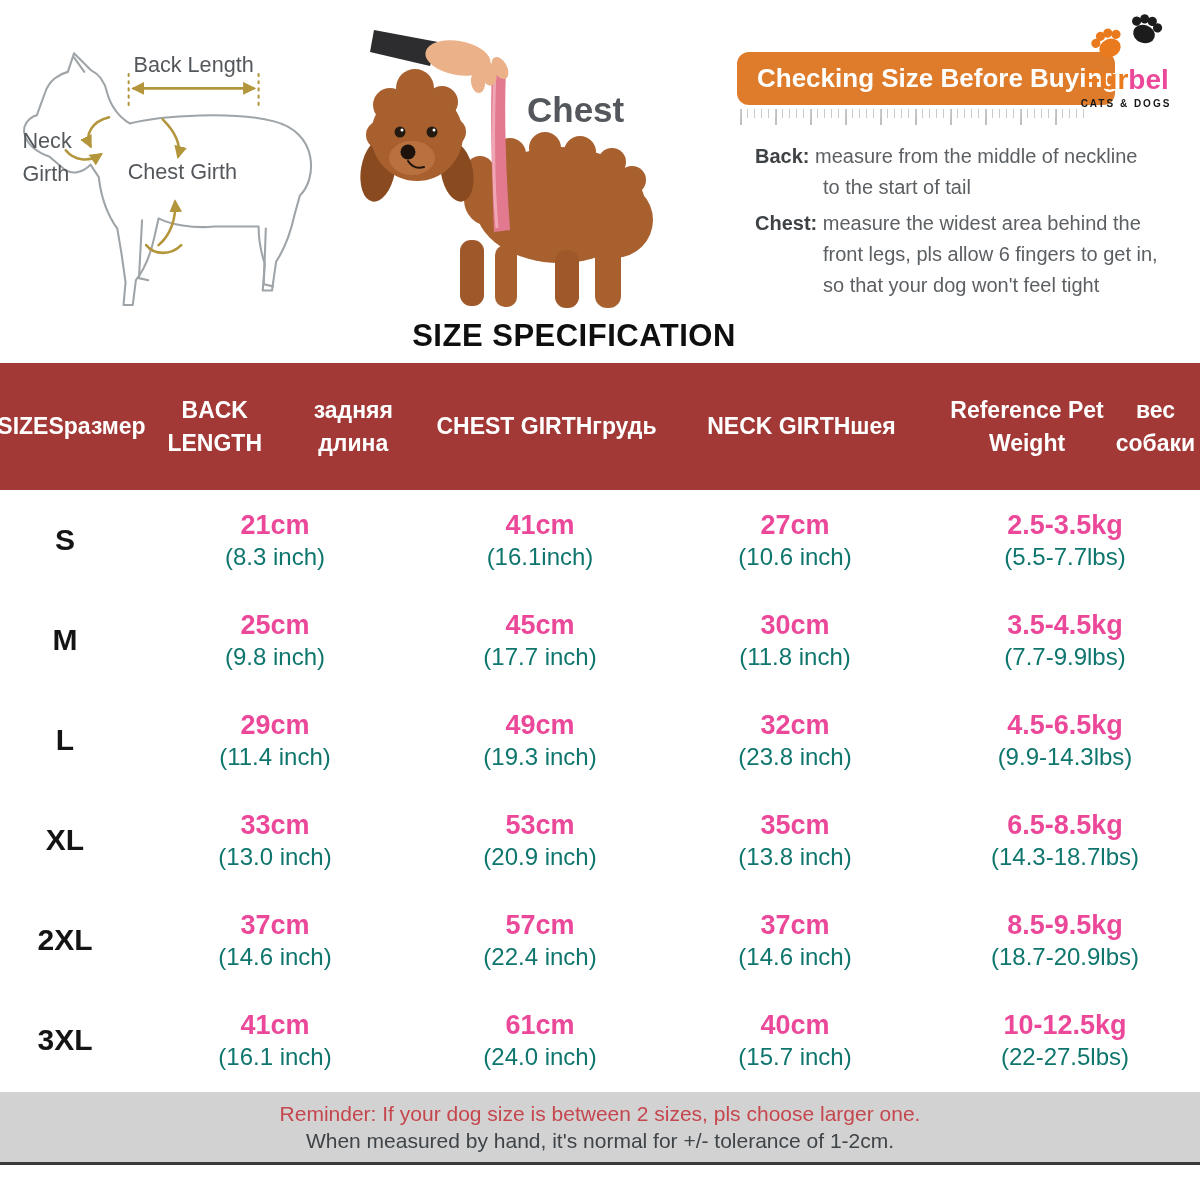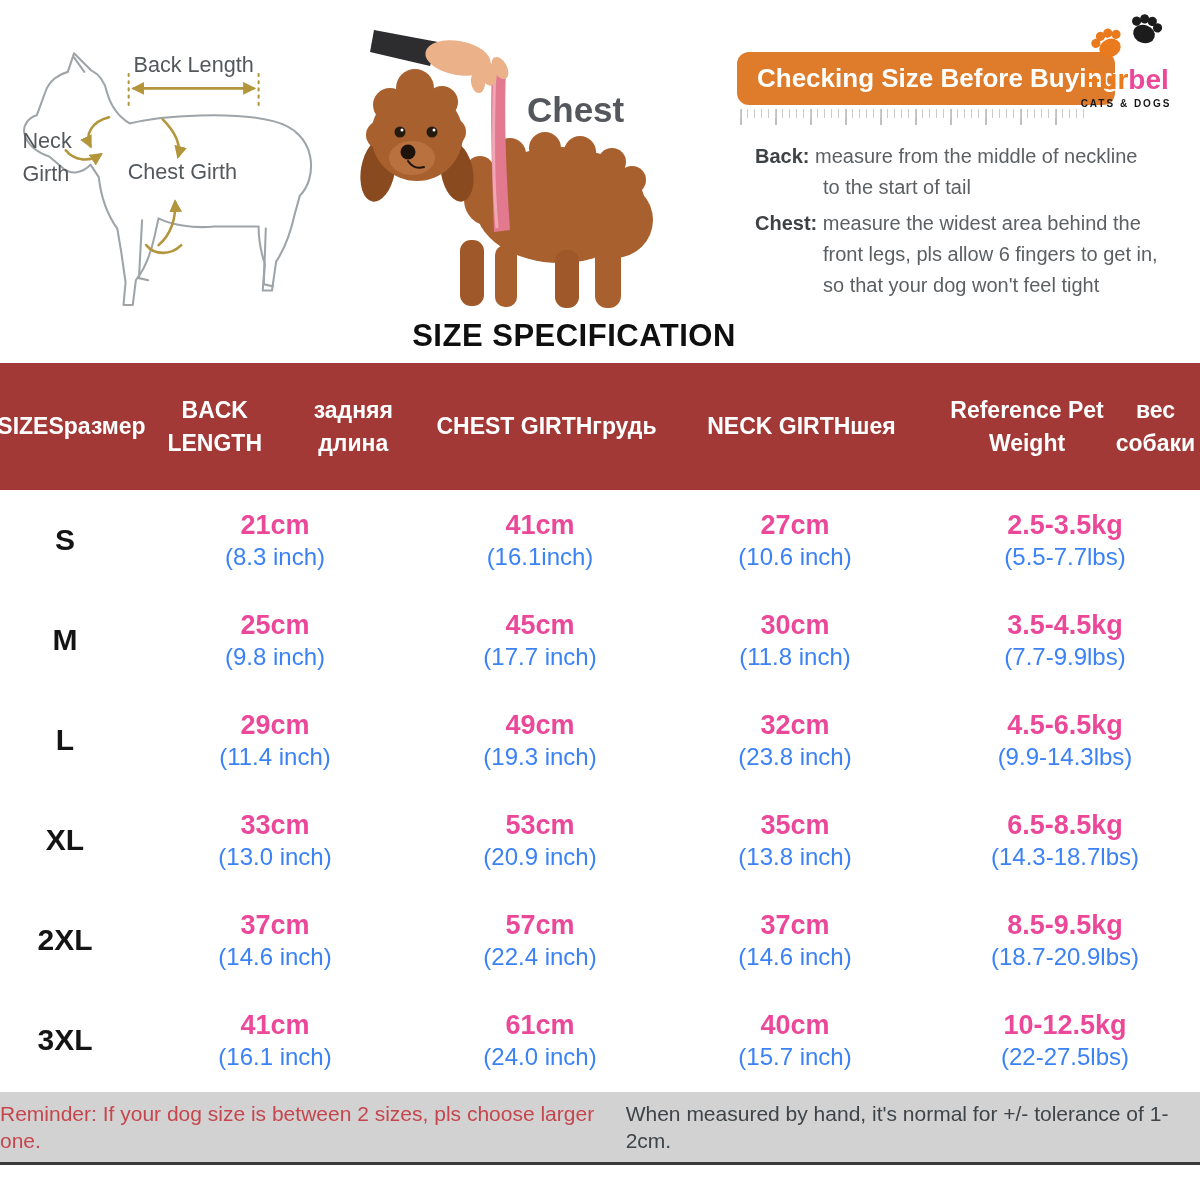--- a/index.html
+++ b/index.html
@@ -40,25 +40,25 @@
   .thead{position:absolute;top:363px;left:0;width:1200px;height:127px;background:#A23936;
          display:grid;grid-template-columns:130px 290px 240px 270px 270px;}
   .hcell{display:flex;flex-direction:row;align-items:center;justify-content:center;
          color:#ffffff;font-weight:bold;font-size:23px;line-height:33px;text-align:center;margin-left:13px;}
   .tbody{position:absolute;top:490px;left:0;width:1200px;}
   .trow{display:grid;grid-template-columns:130px 290px 240px 270px 270px;height:100px;
         align-items:center;}
   .size-cell{text-align:center;font-size:30px;font-weight:bold;color:#141414;}
   .vcell{text-align:center;}
   .cm{font-size:27px;font-weight:bold;color:#ec4899;line-height:33px;}
-  .inch{font-size:24px;color:#3b82f6;line-height:30px;}
+  .inch{font-size:24px;color:#0f766e;line-height:30px;}
 
   
   .footer{position:absolute;top:1092px;left:0;width:1200px;height:70px;background:#D2D2D2;
-          border-bottom:3px solid #3A3A3A;display:flex;flex-direction:row;align-items:center;
+          border-bottom:3px solid #3A3A3A;display:flex;flex-direction:column;align-items:center;
           justify-content:center;}
   .reminder{color:#C6464E;font-size:21px;line-height:27px;}
   .tolerance{color:#3E4448;font-size:21px;line-height:27px;}
 
   svg text{font-family:"Liberation Sans", sans-serif;}
 </style>
 </head>
 <body>
 
 <div class="page">

